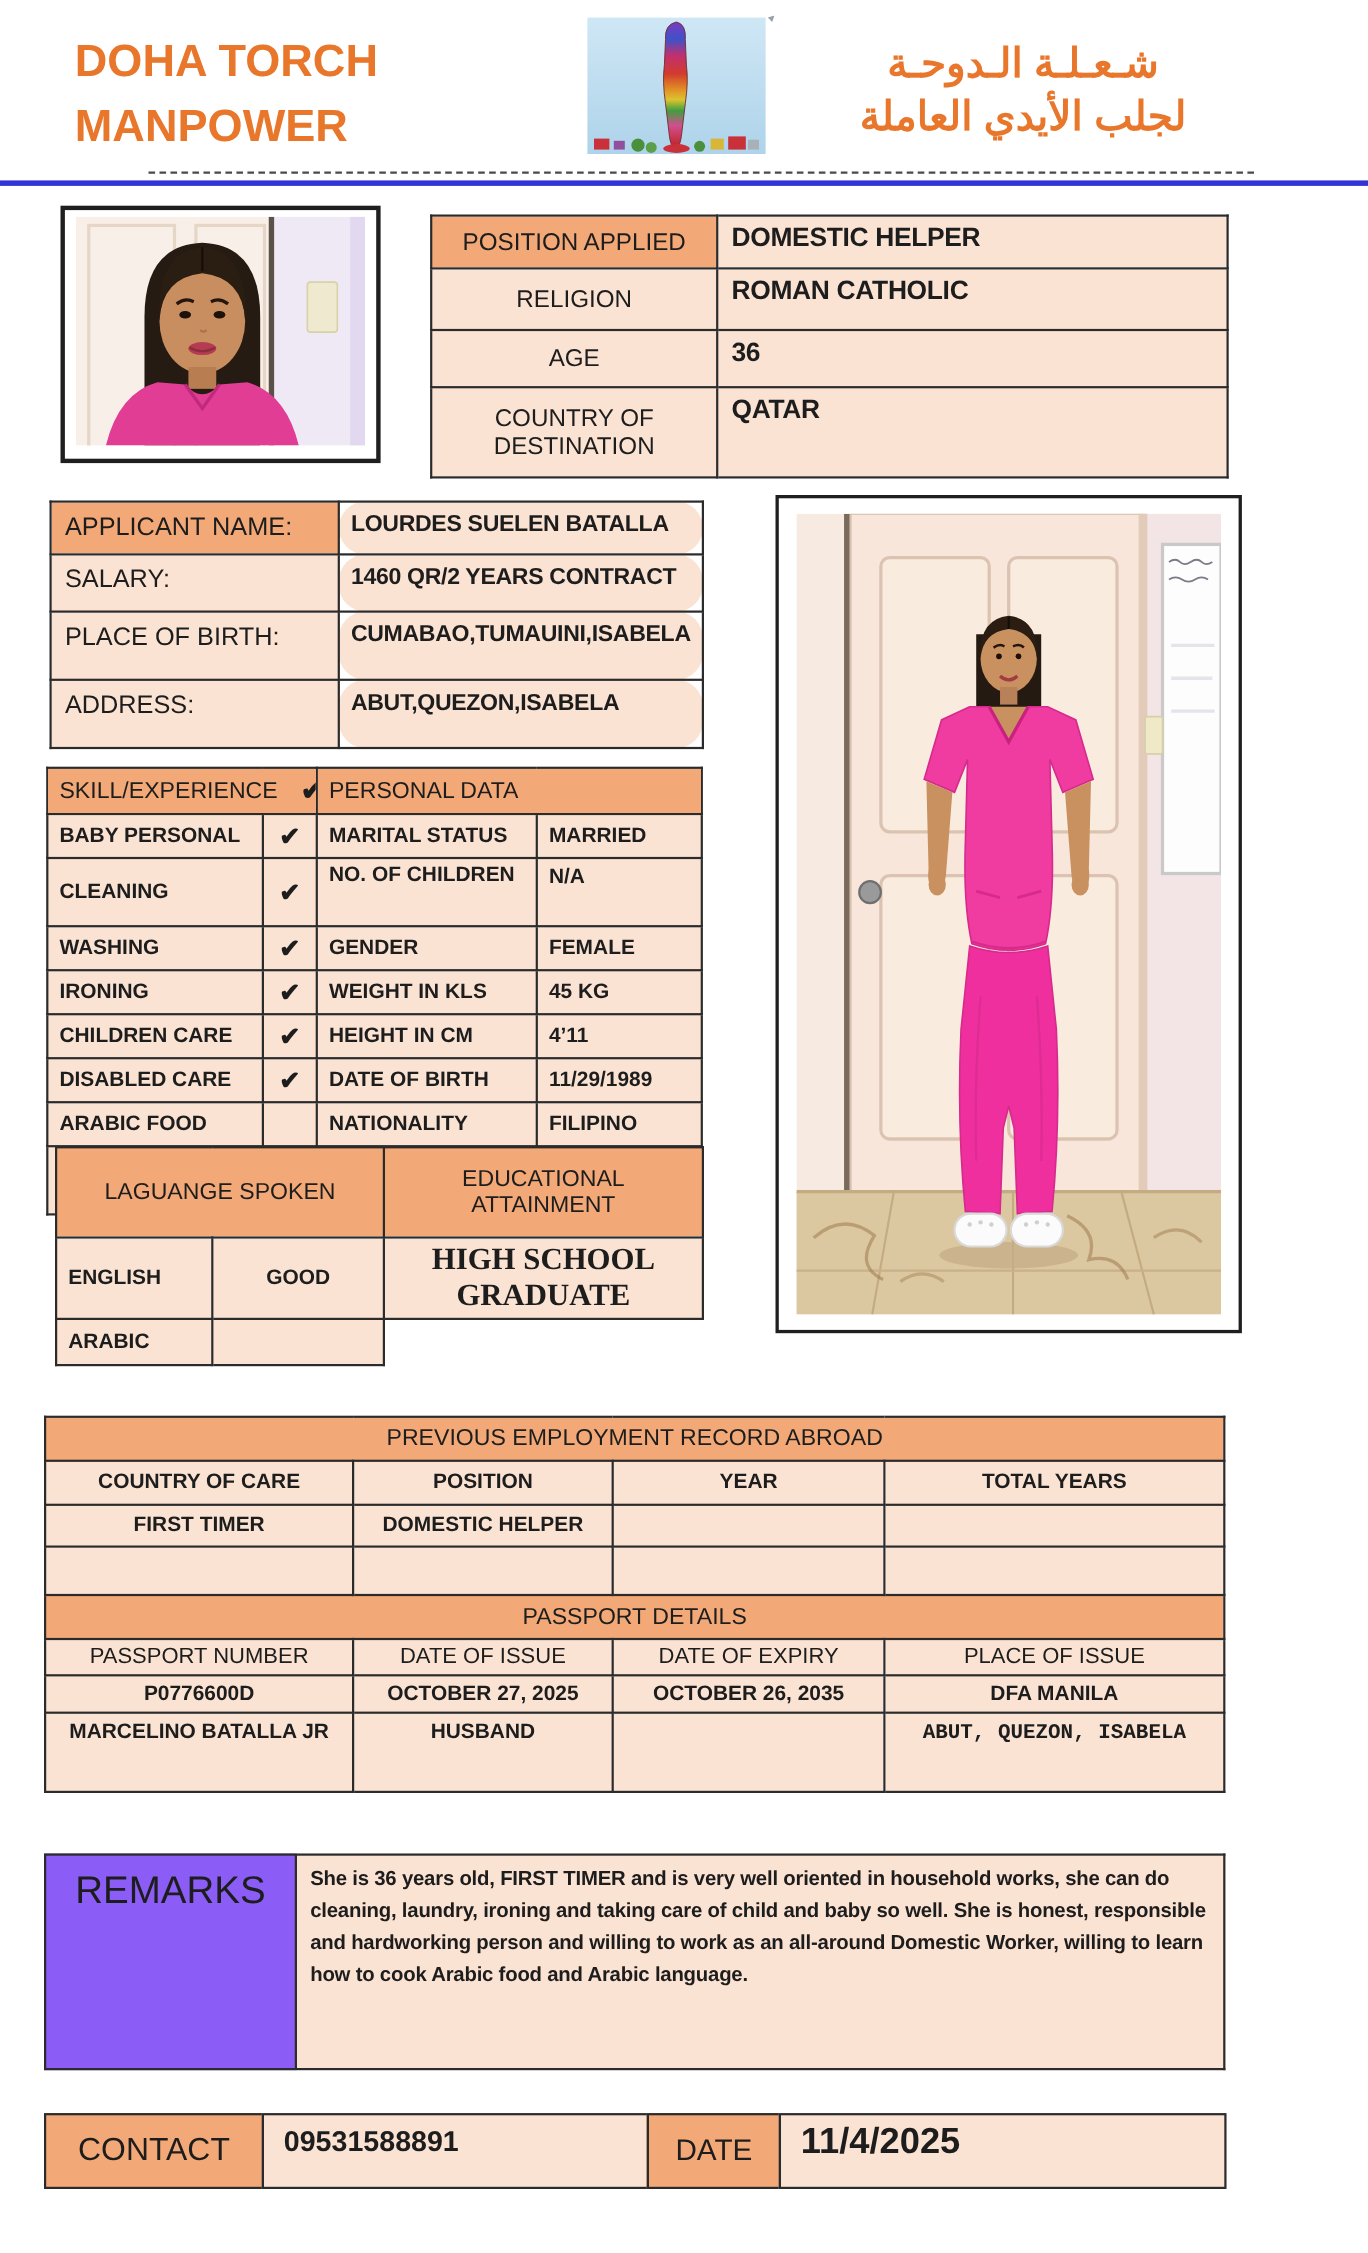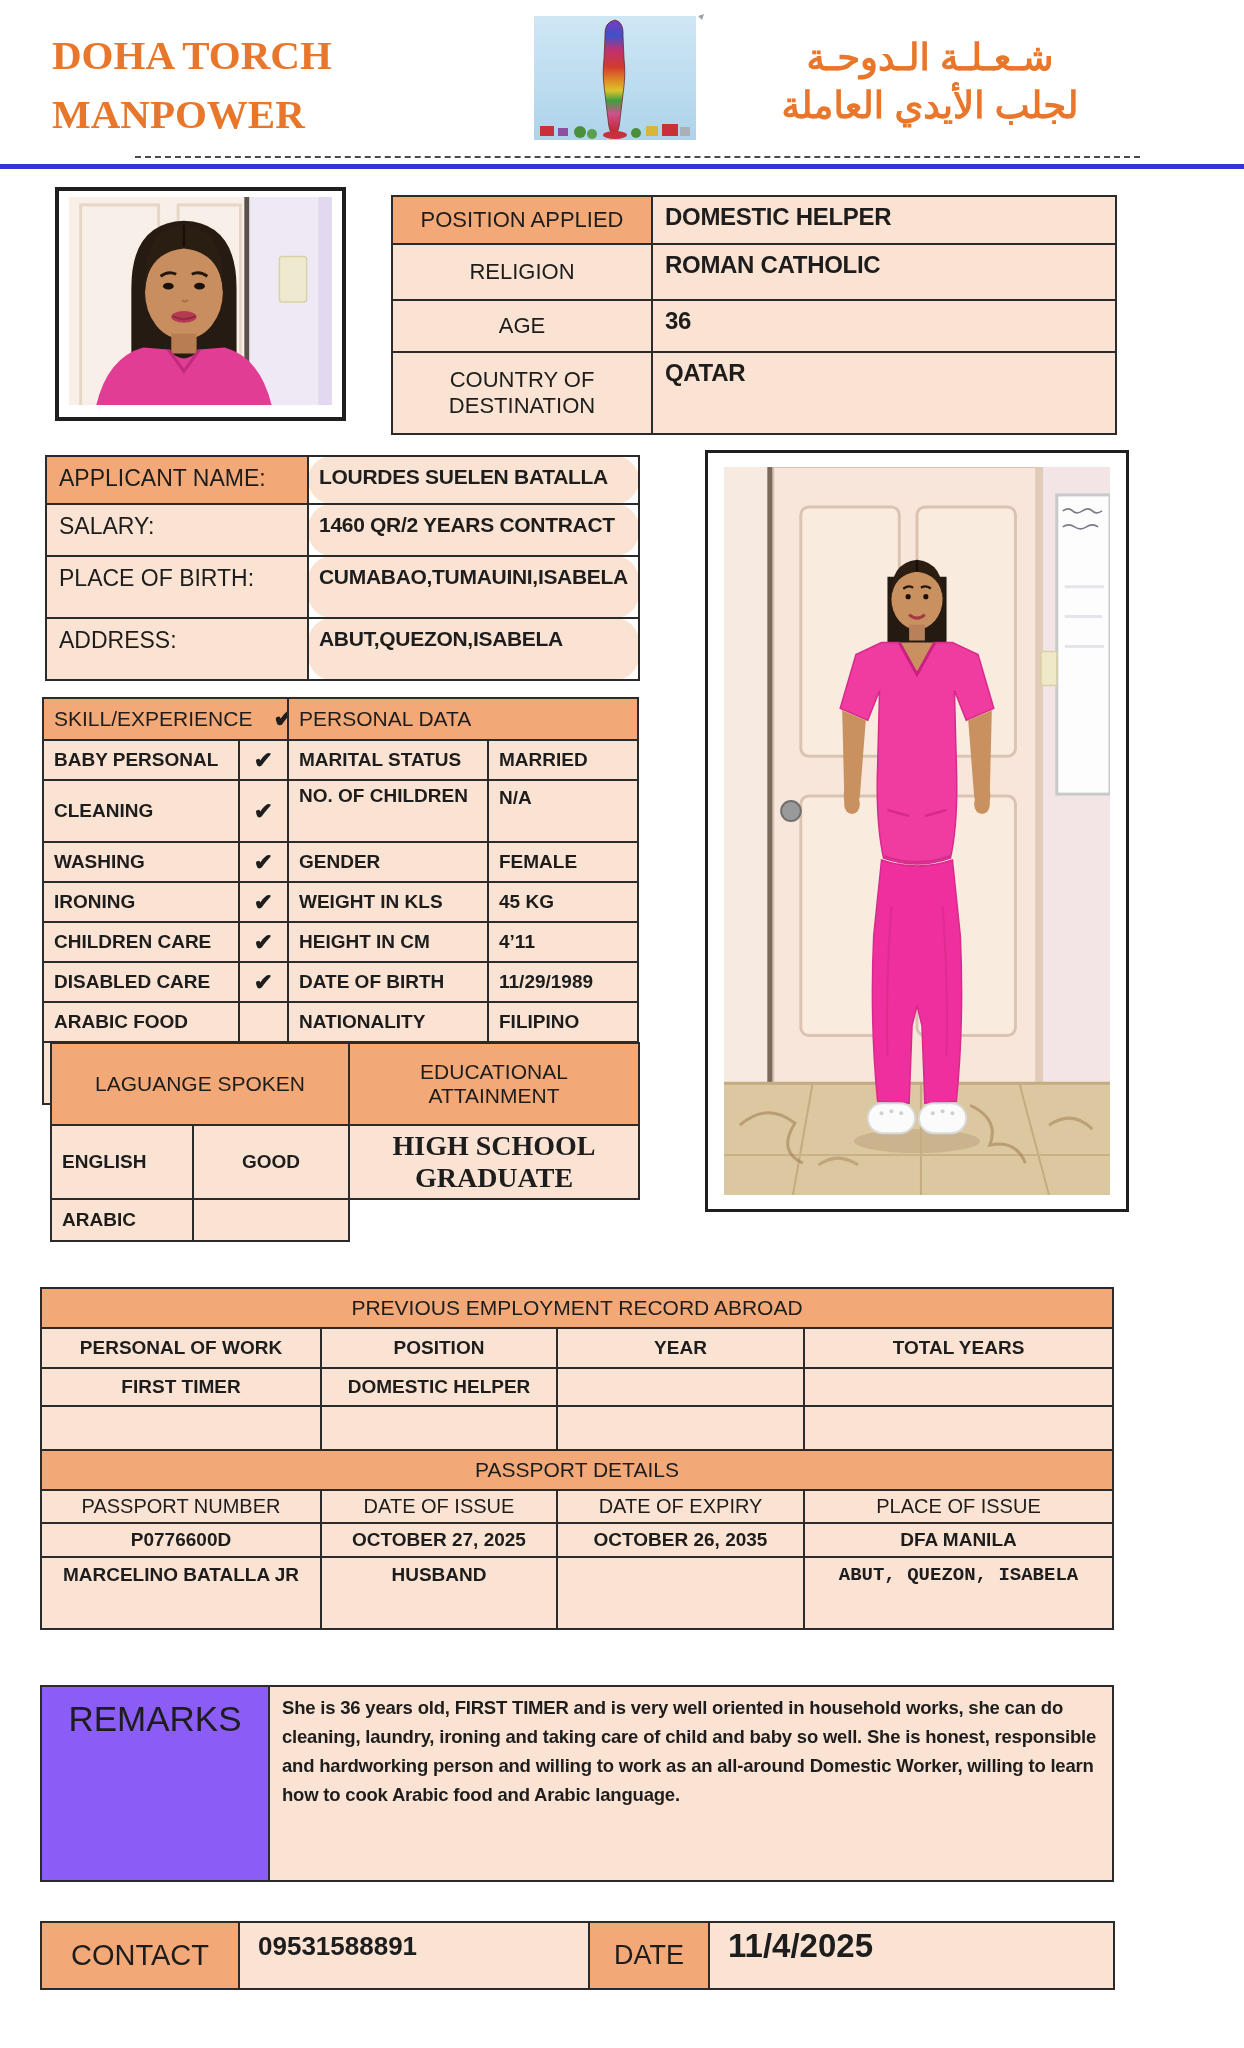--- a/index.html
+++ b/index.html
@@ -1,22 +1,22 @@
 <!DOCTYPE html>
 <html><head>
 <meta charset="utf-8">
 <style>
   html,body{margin:0;padding:0;background:#ffffff;}
   .page{
     position:relative;width:1244px;height:2048px;background:#ffffff;
     font-family:"Liberation Sans", sans-serif;color:#1d1d1d;overflow:hidden;
   }
   
-  .brand{position:absolute;left:52px;top:26px;font-size:41px;font-weight:bold;
-    color:#E8762B;line-height:1.45;letter-spacing:0px;font-family:Liberation Serif, serif;}
+  .brand{position:absolute;left:68px;top:26px;font-size:41px;font-weight:bold;
+    color:#E8762B;line-height:1.45;letter-spacing:0px;}
   .logo-box{position:absolute;left:520px;top:14px;width:190px;height:140px;}
   .arabic{position:absolute;left:725px;top:34px;width:410px;direction:rtl;
     font-size:37px;font-weight:bold;color:#E8762B;line-height:1.3;text-align:center;}
   .divider-dash{position:absolute;left:135px;top:156px;width:1005px;border-top:2px dashed #4a4a4a;}
   .divider-blue{position:absolute;left:0;top:164px;width:1244px;height:5px;background:#3434D6;}
   
   .photo{position:absolute;background:#ffffff;border:4px solid #1f1f1f;}
   .photo-portrait{left:55px;top:187px;width:291px;height:234px;padding:6px 10px 12px 10px;box-sizing:border-box;}
   .photo-full{left:705px;top:450px;width:424px;height:762px;border-width:3px;padding:14px 16px;box-sizing:border-box;}
   .photo svg{width:100%;height:100%;display:block;}
@@ -348,21 +348,21 @@
         <col style="width:280px">
         <col style="width:236px">
         <col style="width:247px">
         <col>
       </colgroup>
     <tbody>
         <tr style="height:40px">
       <td class="hd title" colspan="4">PREVIOUS EMPLOYMENT RECORD ABROAD</td>
     </tr>
     <tr style="height:40px">
-      <td class="bold">PERSONAL OF WORK</td>
+      <td class="bold">COUNTRY OF CARE</td>
       <td class="bold">POSITION</td>
       <td class="bold">YEAR</td>
       <td class="bold">TOTAL YEARS</td>
     </tr>
     <tr style="height:38px">
       <td class="bold">FIRST TIMER</td>
       <td class="bold">DOMESTIC HELPER</td>
       <td class="bold"></td>
       <td class="bold"></td>
     </tr>

